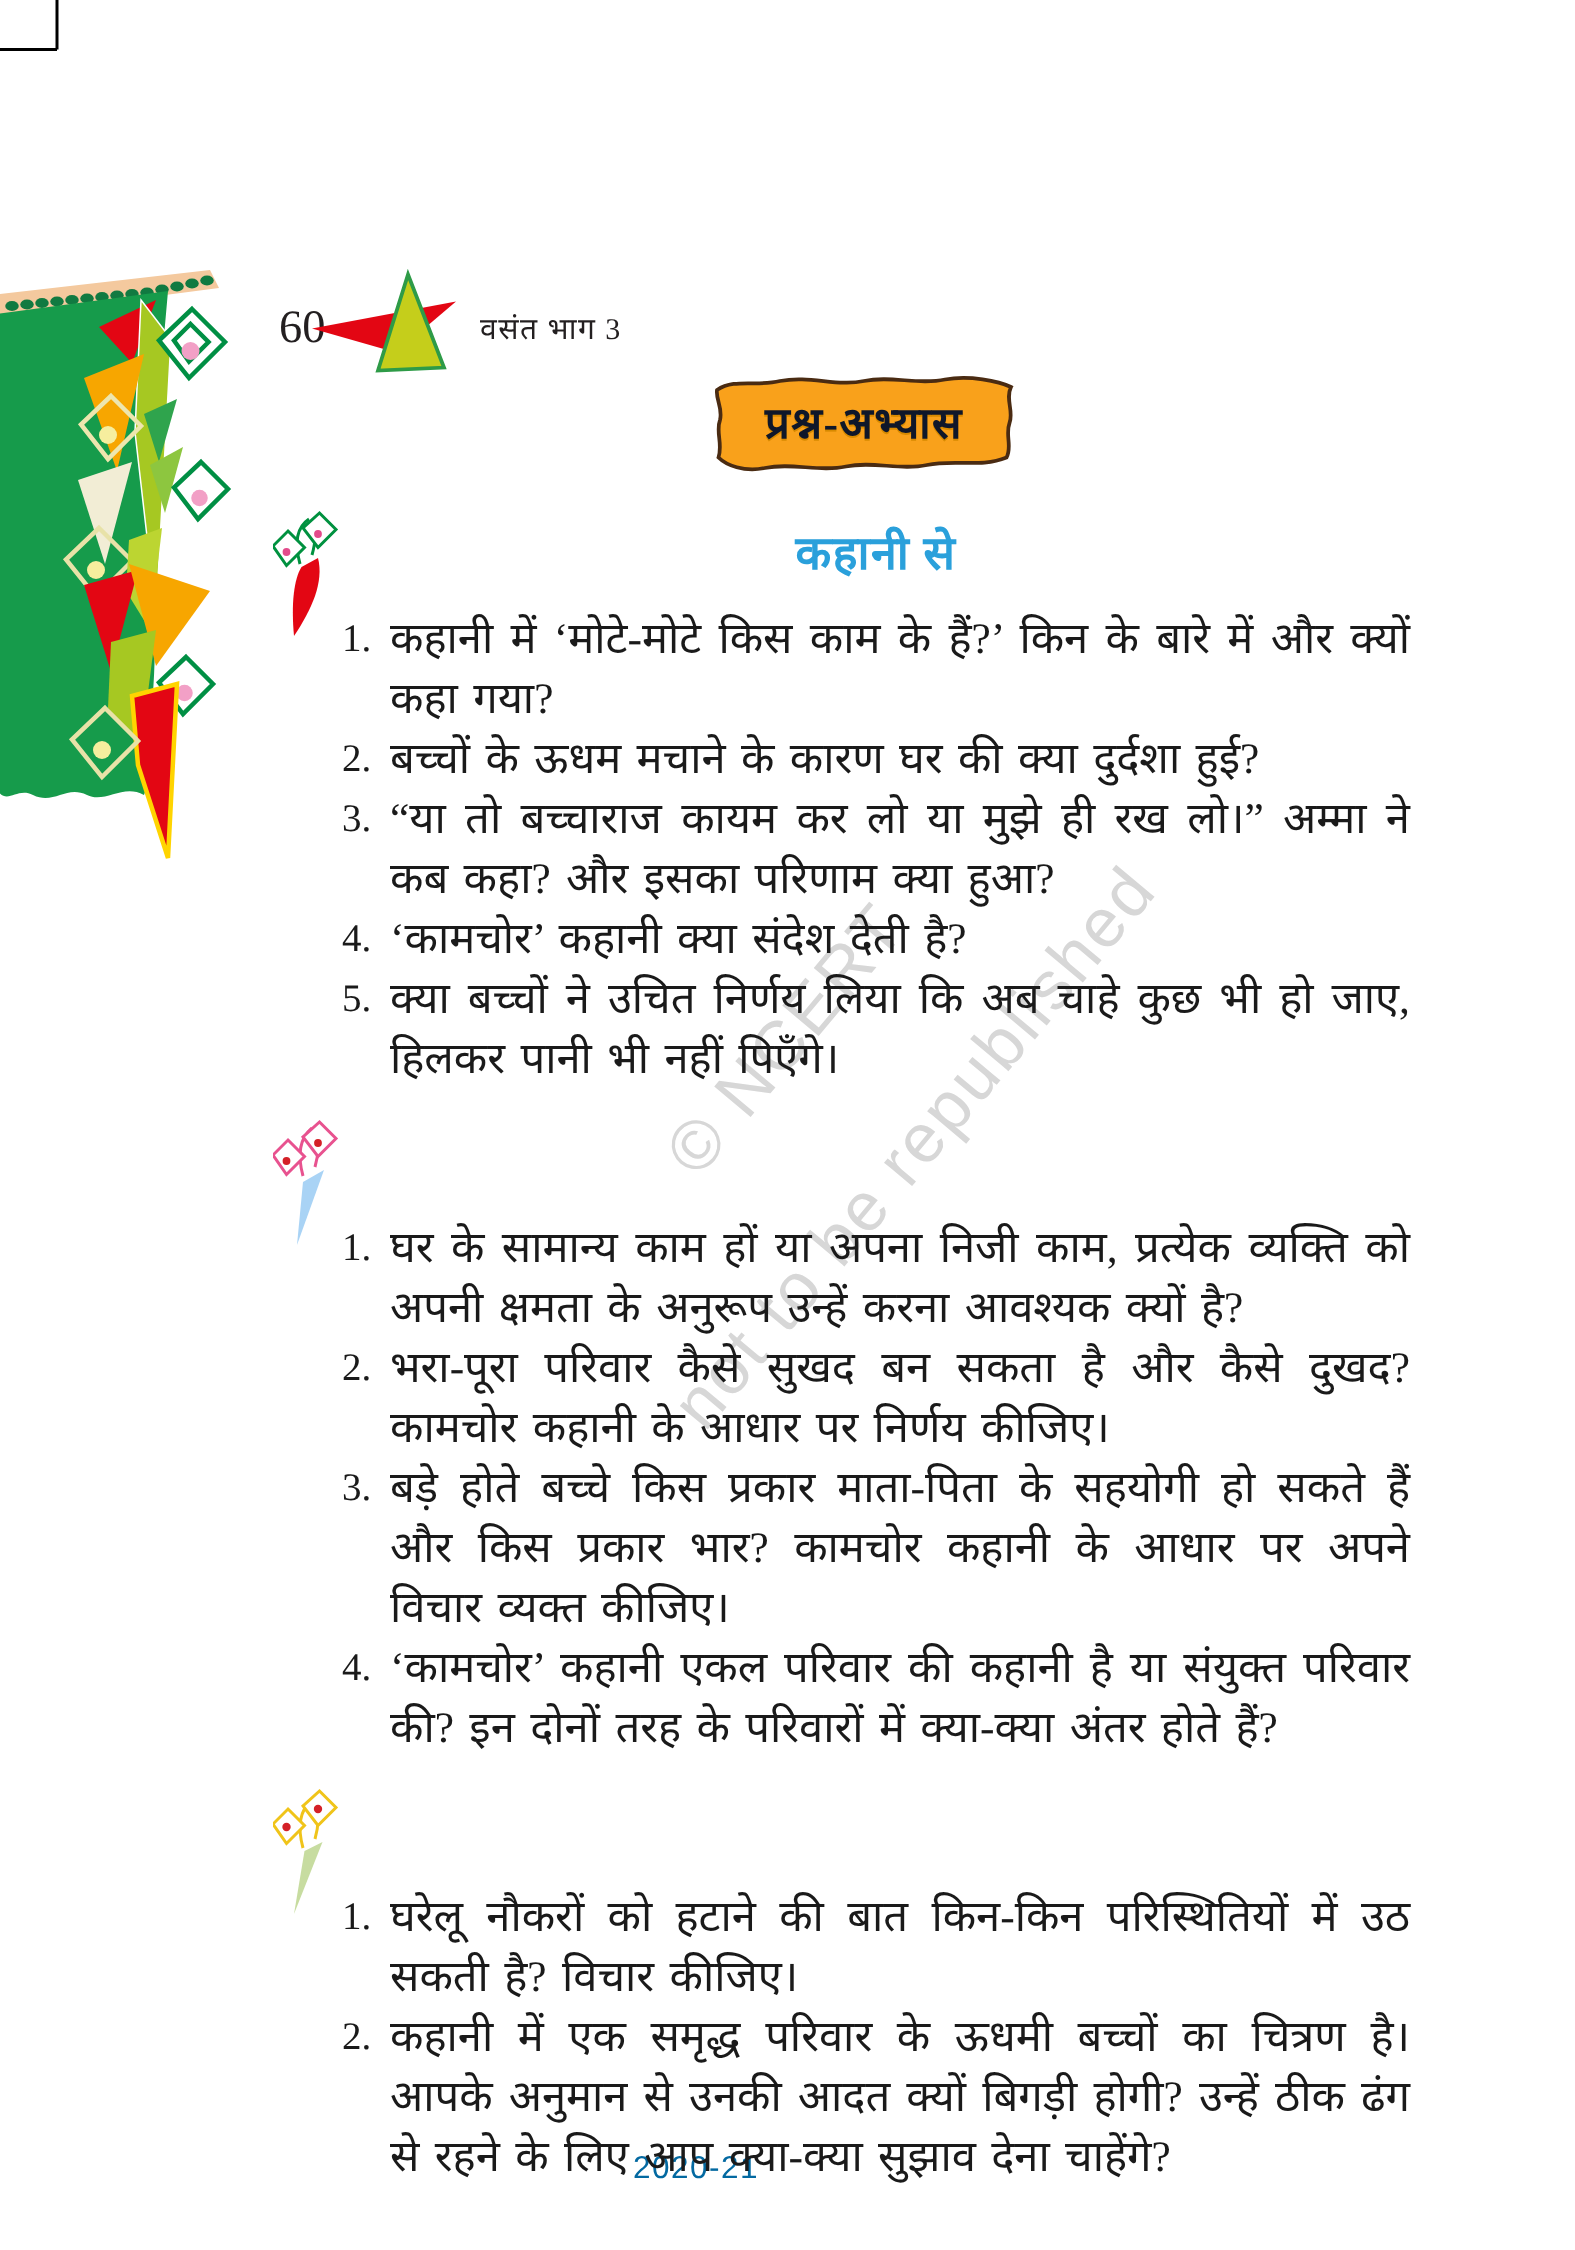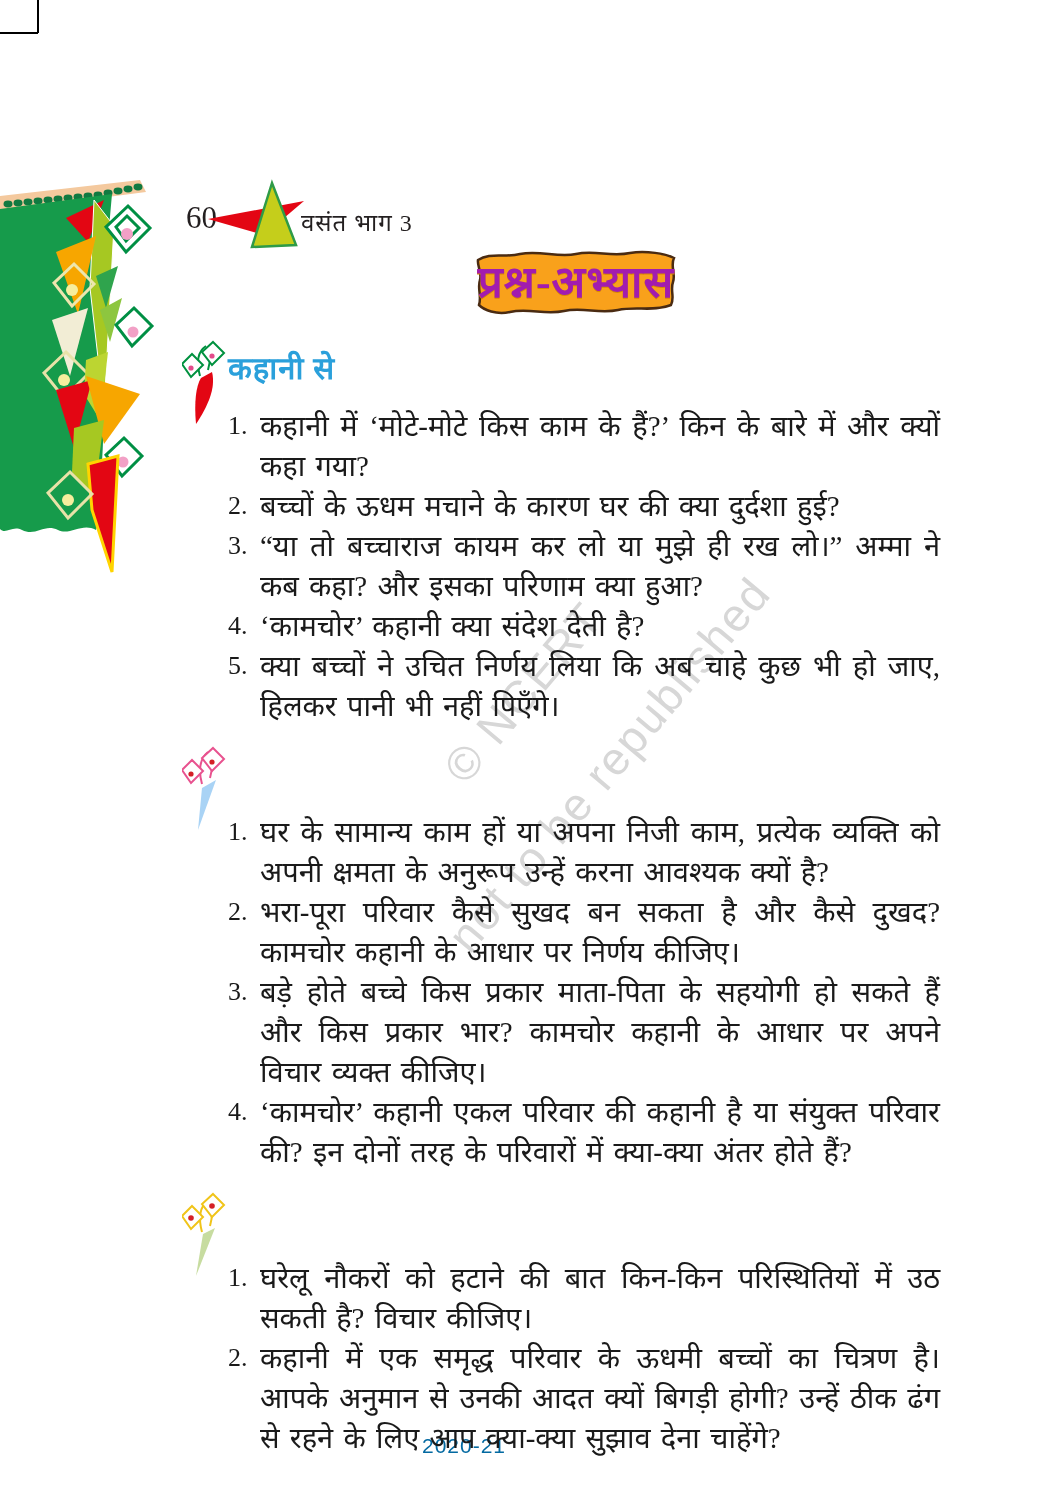--- a/index.html
+++ b/index.html
@@ -8,42 +8,42 @@
     font-family:"Liberation Serif","DejaVu Serif",serif;color:#1a1a1a;overflow:hidden;
   }
   
   .crop-mark{position:absolute;left:0;top:0;width:40px;height:36px;}
   
   .left-art{position:absolute;left:0;top:180px;}
   
   .page-header{position:absolute;left:0;top:0;width:1050px;height:240px;margin-top:20px;}
   .page-number{position:absolute;left:186px;top:180px;font-size:31px;color:#231f20;}
   .header-logo{position:absolute;left:206px;top:155px;}
-  .book-title{position:absolute;left:301px;top:185px;font-size:24px;color:#231f20;letter-spacing:1px;}
+  .book-title{position:absolute;left:320px;top:185px;font-size:20px;color:#231f20;letter-spacing:1px;}
   
   .watermark{
     position:absolute;left:300px;top:610px;width:560px;height:260px;
     transform:rotate(-50deg);transform-origin:center;
     color:#d7d7d7;font-family:"Liberation Sans","DejaVu Sans",sans-serif;
     font-size:46px;text-align:center;line-height:112px;letter-spacing:2px;
     pointer-events:none;z-index:0;
   }
   
   .content{position:absolute;left:228px;top:248px;width:712px;z-index:1;}
   
   .banner-wrap{position:relative;width:212px;height:68px;margin-left:242px;margin-bottom:30px;}
   .banner-wrap svg{position:absolute;left:0;top:0;}
   .banner-title{
     position:absolute;left:0;top:0;width:212px;height:64px;display:flex;align-items:center;justify-content:center;
-    color:#a21caf;font-weight:bold;font-size:44px;letter-spacing:1px;
+    color:#0f172a;font-weight:bold;font-size:29px;letter-spacing:1px;
     text-shadow:0 1px 0 #d88a00;
   }
   
   .section{margin-top:26px;}
-  .section-head{position:relative;margin-bottom:18px;height:42px;display:flex;align-items:center;}
+  .section-head{position:relative;margin-bottom:18px;height:42px;display:flex;align-items:center;justify-content:center;}
   .section-head .sec-icon{position:absolute;left:-46px;top:-6px;}
   .section-title{color:#2aa0db;font-weight:bold;font-size:31px;letter-spacing:1px;}
   ol.questions{list-style:none;margin:0;padding:0;}
   ol.questions li{display:flex;align-items:flex-start;}
   .q-num{width:32px;flex:0 0 32px;font-size:26px;line-height:40px;}
   .q-text{flex:1;font-size:29px;line-height:40px;text-align:justify;word-spacing:3px;}
   
   .footer{
     position:absolute;left:0;top:1434px;width:928px;text-align:center;
     font-family:"Liberation Sans","DejaVu Sans",sans-serif;font-size:21px;color:#0369a1;letter-spacing:1px;

